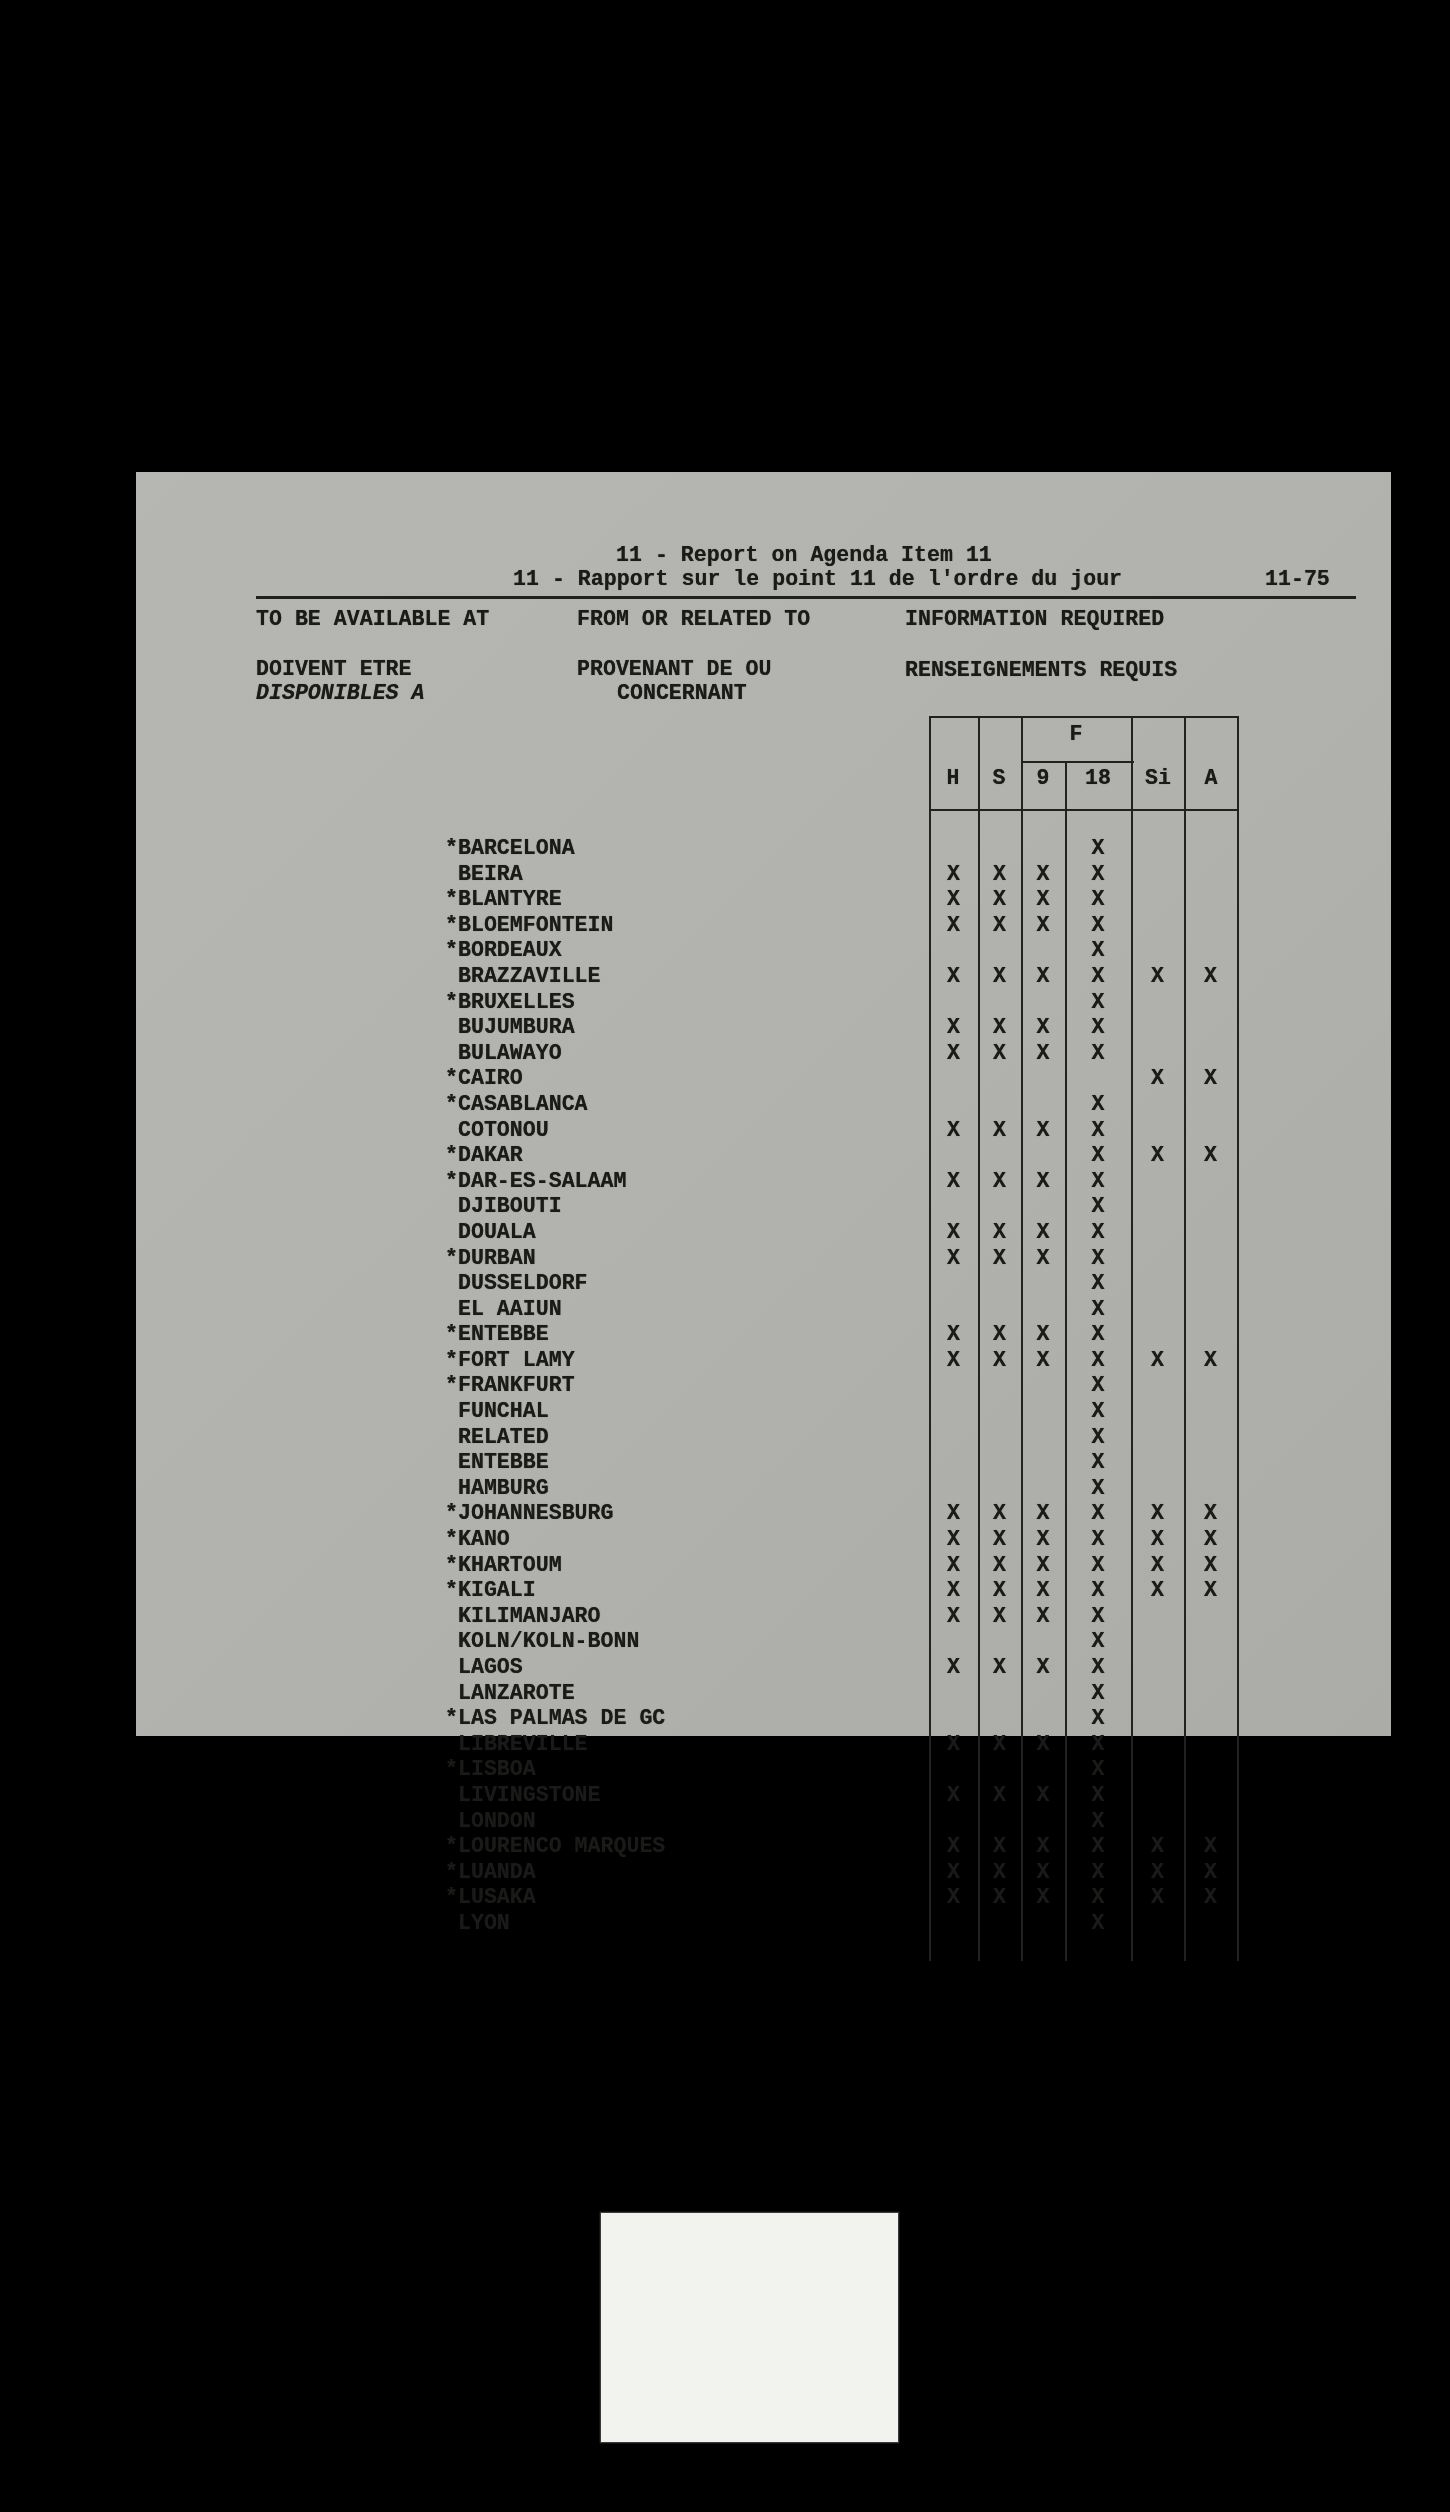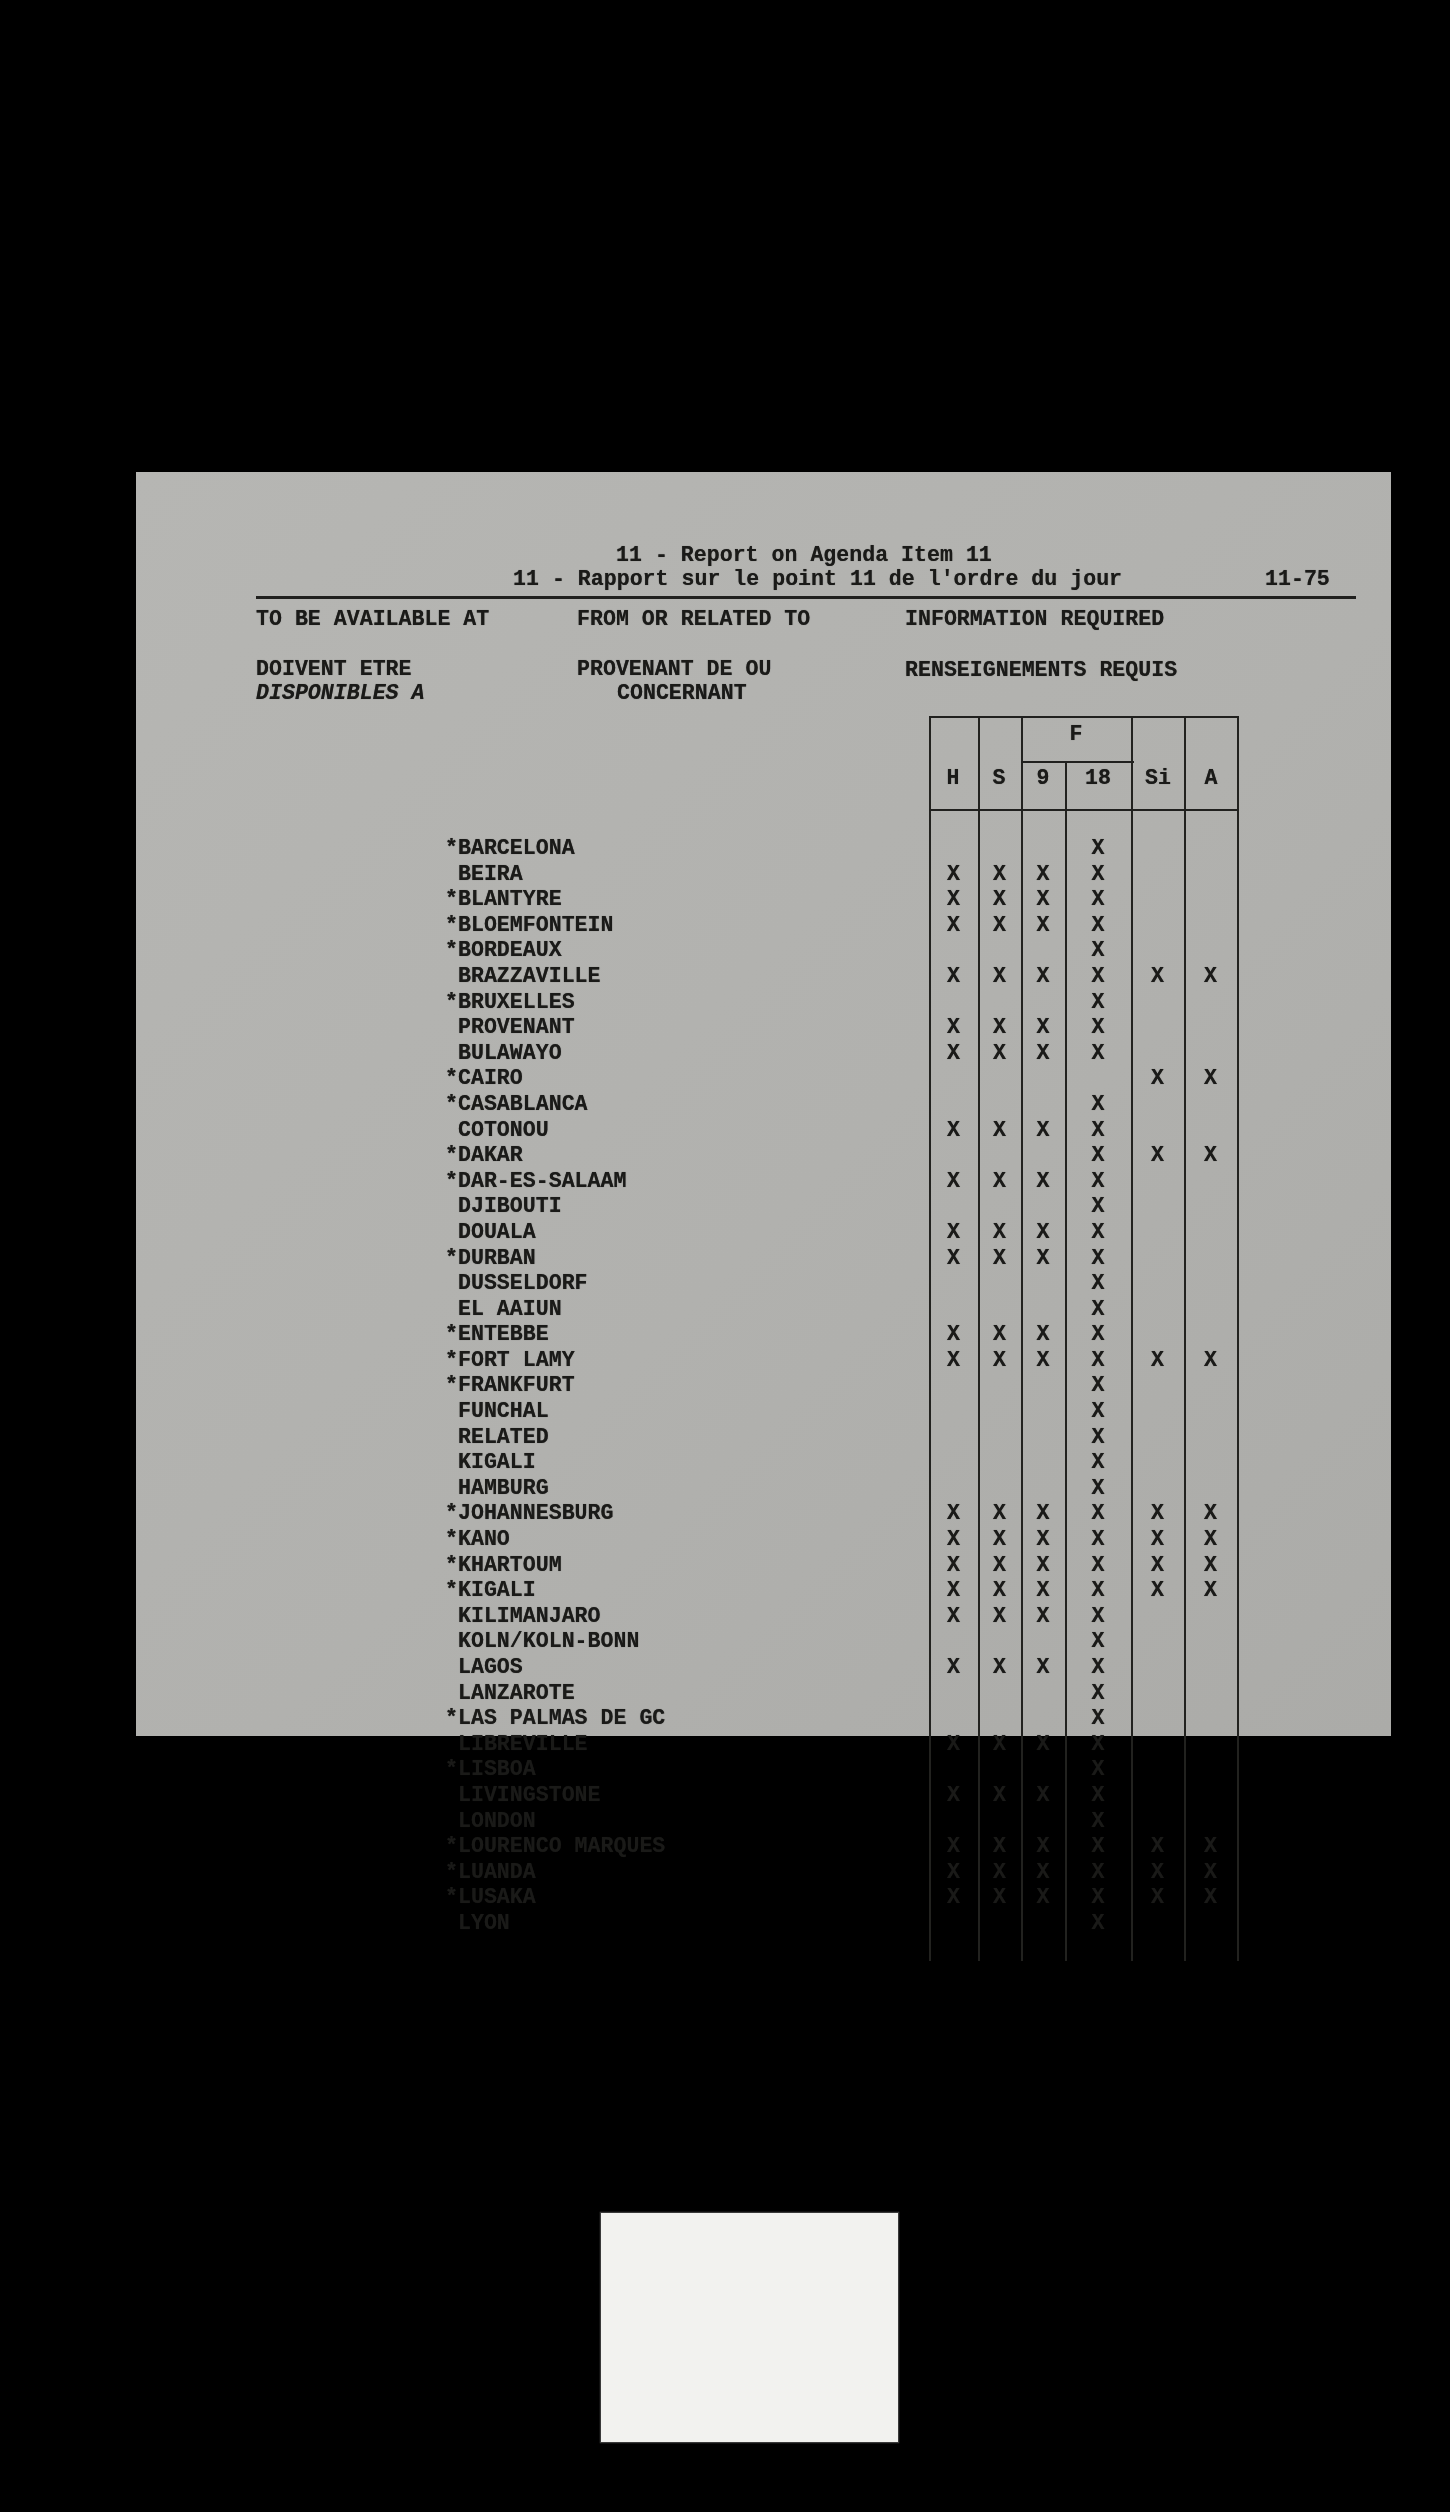--- a/index.html
+++ b/index.html
@@ -161,21 +161,21 @@
         <div class="trow">
           <span class="city">*BRUXELLES</span>
           <span class="mark m0"></span>
           <span class="mark m1"></span>
           <span class="mark m2"></span>
           <span class="mark m3">X</span>
           <span class="mark m4"></span>
           <span class="mark m5"></span>
         </div>
         <div class="trow">
-          <span class="city"> PROVENANT</span>
+          <span class="city"> BUJUMBURA</span>
           <span class="mark m0">X</span>
           <span class="mark m1">X</span>
           <span class="mark m2">X</span>
           <span class="mark m3">X</span>
           <span class="mark m4"></span>
           <span class="mark m5"></span>
         </div>
         <div class="trow">
           <span class="city"> BULAWAYO</span>
           <span class="mark m0">X</span>
@@ -314,21 +314,21 @@
         <div class="trow">
           <span class="city"> RELATED</span>
           <span class="mark m0"></span>
           <span class="mark m1"></span>
           <span class="mark m2"></span>
           <span class="mark m3">X</span>
           <span class="mark m4"></span>
           <span class="mark m5"></span>
         </div>
         <div class="trow">
-          <span class="city"> KIGALI</span>
+          <span class="city"> ENTEBBE</span>
           <span class="mark m0"></span>
           <span class="mark m1"></span>
           <span class="mark m2"></span>
           <span class="mark m3">X</span>
           <span class="mark m4"></span>
           <span class="mark m5"></span>
         </div>
         <div class="trow">
           <span class="city"> HAMBURG</span>
           <span class="mark m0"></span>

